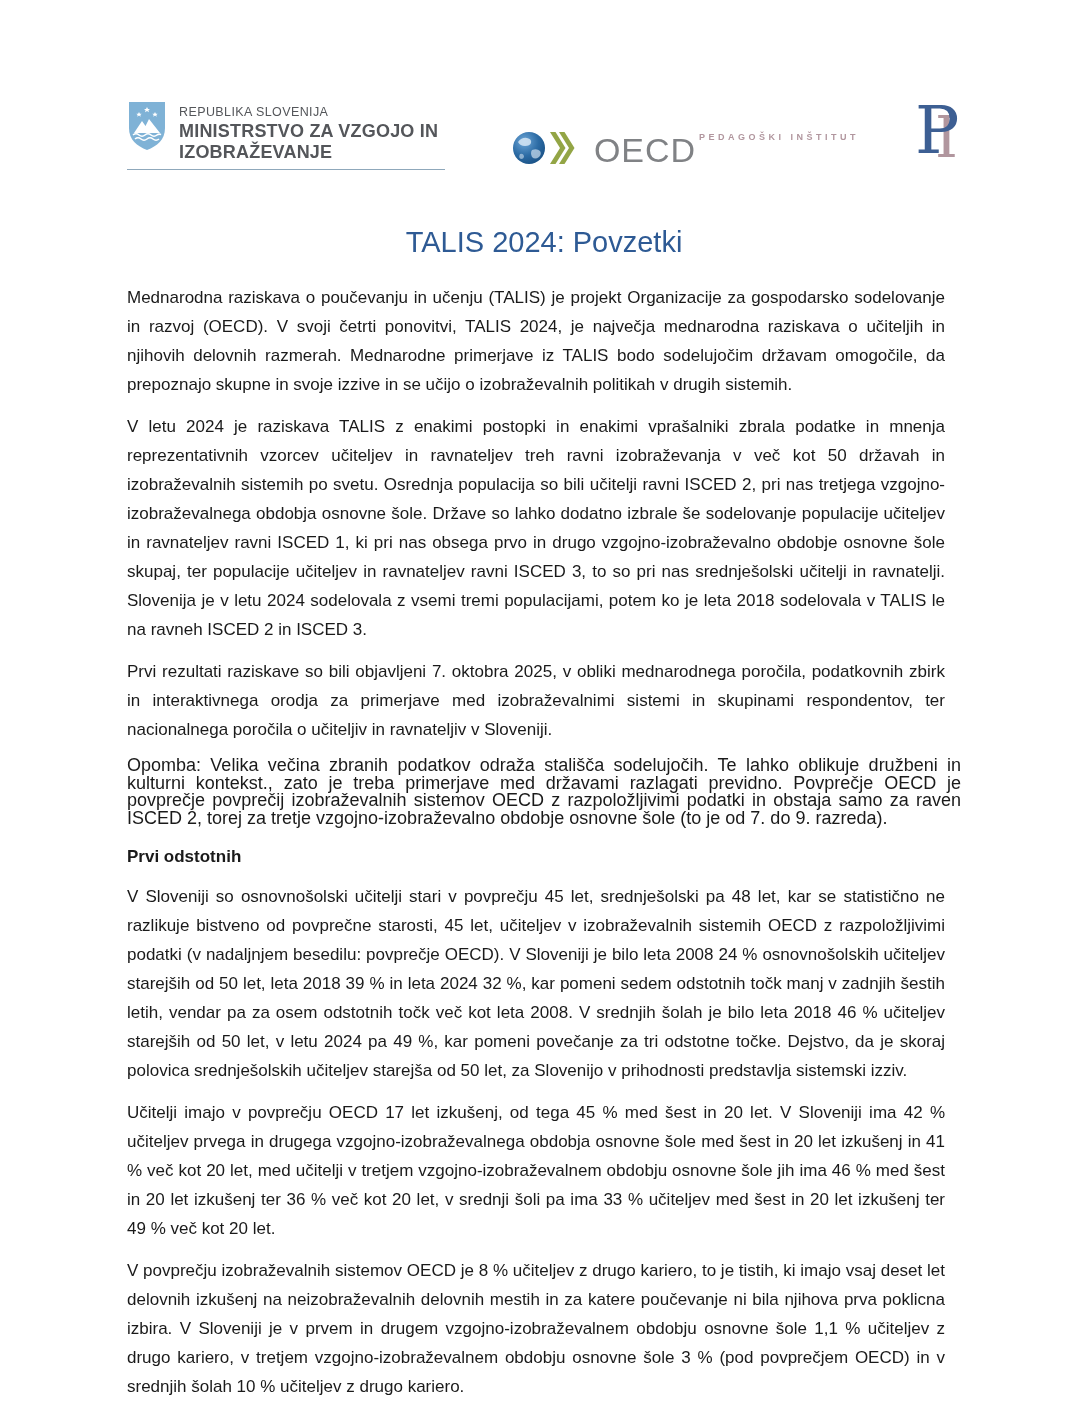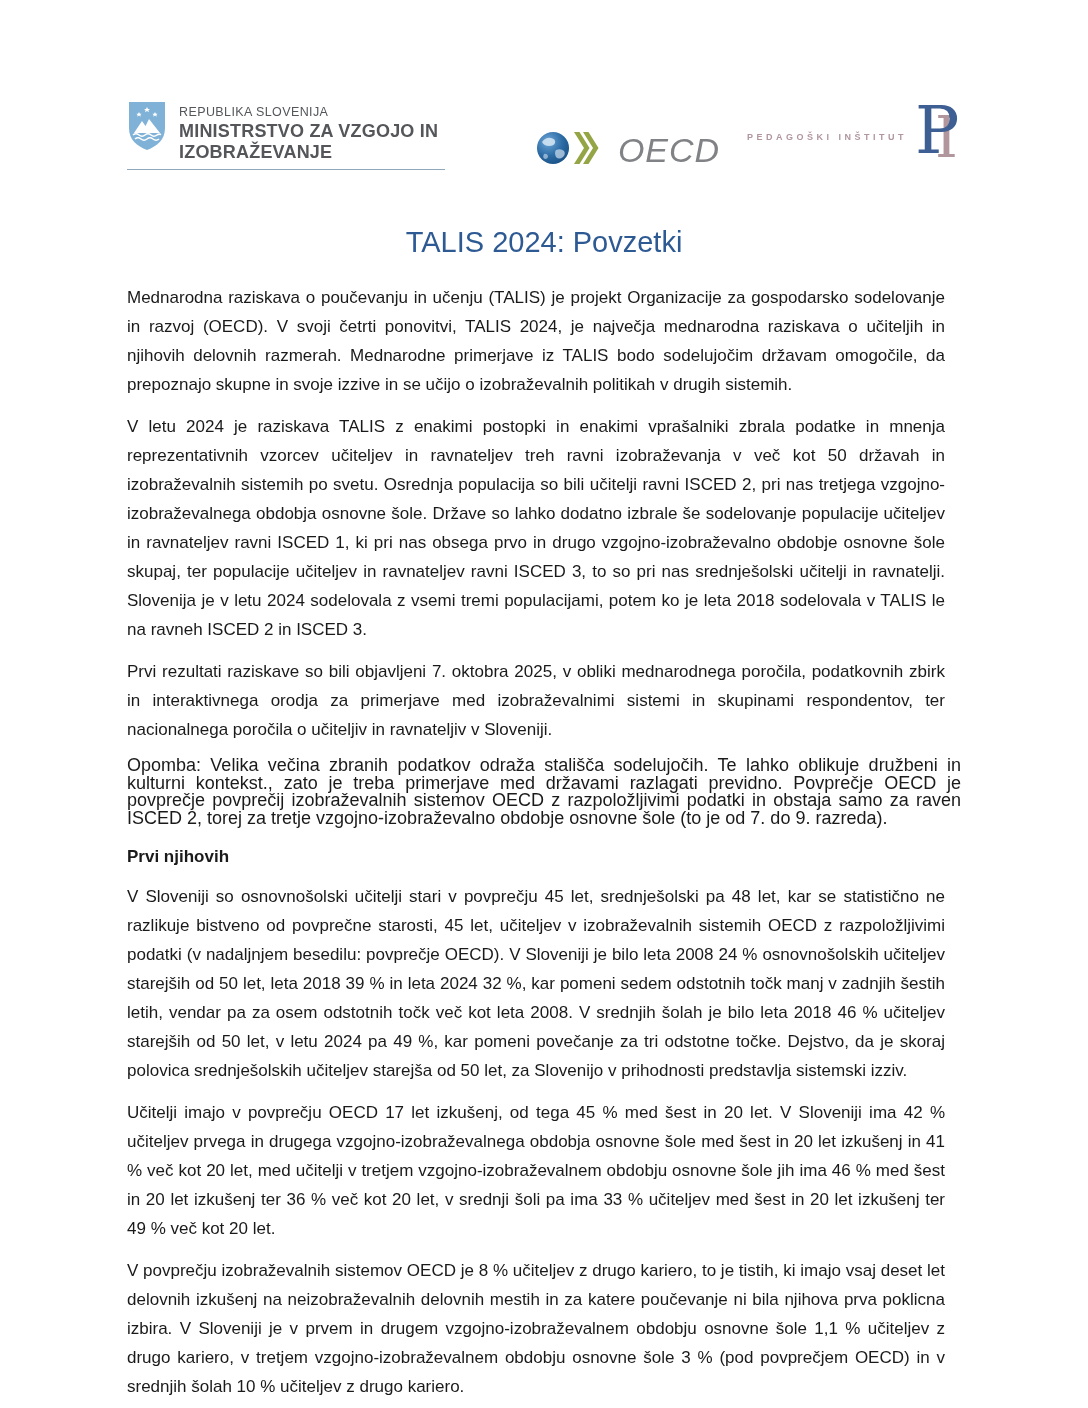--- a/index.html
+++ b/index.html
@@ -37,24 +37,23 @@
   .gov-rule { height: 1px; background: #8fa8bb; margin-top: 6px; width: 318px; }
 
   .oecd-logo { display: flex; align-items: center; padding-top: 6px; margin-left: 52px; }
   .oecd-text {
     font-size: 34px;
     color: #808285;
     letter-spacing: 1px;
     font-weight: 400;
     line-height: 34px;
     margin-left: 18px;
-    font-style: italic;
   }
 
-  .pi-logo { display: flex; align-items: flex-start; padding-top: 0; }
+  .pi-logo { display: flex; align-items: flex-start; padding-top: 0; gap: 48px; }
   .pi-label {
     font-size: 9px;
     font-weight: bold;
     letter-spacing: 3.5px;
     color: #b1969e;
     margin-top: 32px;
     white-space: nowrap;
   }
   .pi-monogram { position: relative; width: 46px; height: 70px; margin-left: 8px; }
   .pi-i {
@@ -163,20 +162,20 @@
 
   </header>
 
   <h1 class="doc-title">TALIS 2024: Povzetki</h1>
 
   <main class="body-text">
     <p>Mednarodna raziskava o poučevanju in učenju (TALIS) je projekt Organizacije za gospodarsko sodelovanje in razvoj (OECD). V svoji četrti ponovitvi, TALIS 2024, je največja mednarodna raziskava o učiteljih in njihovih delovnih razmerah. Mednarodne primerjave iz TALIS bodo sodelujočim državam omogočile, da prepoznajo skupne in svoje izzive in se učijo o izobraževalnih politikah v drugih sistemih.</p>
     <p>V letu 2024 je raziskava TALIS z enakimi postopki in enakimi vprašalniki zbrala podatke in mnenja reprezentativnih vzorcev učiteljev in ravnateljev treh ravni izobraževanja v več kot 50 državah in izobraževalnih sistemih po svetu.  Osrednja populacija so bili učitelji ravni ISCED 2, pri nas tretjega vzgojno-izobraževalnega obdobja osnovne šole. Države so lahko dodatno izbrale še sodelovanje populacije učiteljev in ravnateljev ravni ISCED 1, ki pri nas obsega prvo in drugo vzgojno-izobraževalno obdobje osnovne šole skupaj, ter populacije učiteljev in ravnateljev ravni ISCED 3, to so pri nas srednješolski učitelji in ravnatelji. Slovenija je v letu 2024 sodelovala z vsemi tremi populacijami, potem ko je leta 2018 sodelovala v TALIS le na ravneh ISCED 2 in ISCED 3.</p>
     <p>Prvi rezultati raziskave so bili objavljeni 7. oktobra 2025, v obliki mednarodnega poročila, podatkovnih zbirk in interaktivnega orodja za primerjave med izobraževalnimi sistemi in skupinami respondentov, ter nacionalnega poročila o učiteljiv in ravnateljiv v Sloveniji.</p>
     <p class="note">Opomba: Velika večina zbranih podatkov odraža stališča sodelujočih. Te lahko oblikuje družbeni in kulturni kontekst., zato je treba primerjave med državami razlagati previdno. Povprečje OECD je povprečje povprečij izobraževalnih sistemov OECD z razpoložljivimi podatki in obstaja samo za raven ISCED 2, torej za tretje vzgojno-izobraževalno obdobje osnovne šole (to je od 7. do 9. razreda).</p>
-    <h2 class="section-heading">Prvi njihovih</h2>
+    <h2 class="section-heading">Prvi odstotnih</h2>
     <p>V Sloveniji so osnovnošolski učitelji stari v povprečju 45 let, srednješolski pa 48 let, kar se statistično ne razlikuje bistveno od povprečne starosti, 45 let, učiteljev v izobraževalnih sistemih OECD z razpoložljivimi podatki (v nadaljnjem besedilu: povprečje OECD). V Sloveniji je bilo leta 2008 24 % osnovnošolskih učiteljev starejših od 50 let, leta 2018 39 % in leta 2024 32 %, kar pomeni sedem odstotnih točk manj v zadnjih šestih letih, vendar pa za osem odstotnih točk več kot leta 2008. V srednjih šolah je bilo leta 2018 46 % učiteljev starejših od 50 let, v letu 2024 pa 49 %, kar pomeni povečanje za tri odstotne točke. Dejstvo, da je skoraj polovica srednješolskih učiteljev starejša od 50 let, za Slovenijo v prihodnosti predstavlja sistemski izziv.</p>
     <p>Učitelji imajo v povprečju OECD 17 let izkušenj, od tega 45 % med šest in 20 let. V Sloveniji ima 42 % učiteljev prvega in drugega vzgojno-izobraževalnega obdobja osnovne šole med šest in 20 let izkušenj in 41 % več kot 20 let, med učitelji v tretjem vzgojno-izobraževalnem obdobju osnovne šole jih ima 46 % med šest in 20 let izkušenj ter 36 % več kot 20 let, v srednji šoli pa ima 33 % učiteljev med šest in 20 let izkušenj ter 49 % več kot 20 let.</p>
     <p>V povprečju izobraževalnih sistemov OECD je 8 % učiteljev z drugo kariero, to je  tistih, ki imajo vsaj deset let delovnih izkušenj na neizobraževalnih delovnih mestih in za katere poučevanje ni bila njihova prva poklicna izbira. V Sloveniji je v prvem in drugem vzgojno-izobraževalnem obdobju osnovne šole 1,1 % učiteljev z drugo kariero, v tretjem vzgojno-izobraževalnem obdobju osnovne šole 3 % (pod povprečjem OECD) in v srednjih šolah 10 % učiteljev z drugo kariero.</p>
 
   </main>
 
 </div>
 
 </body></html>

